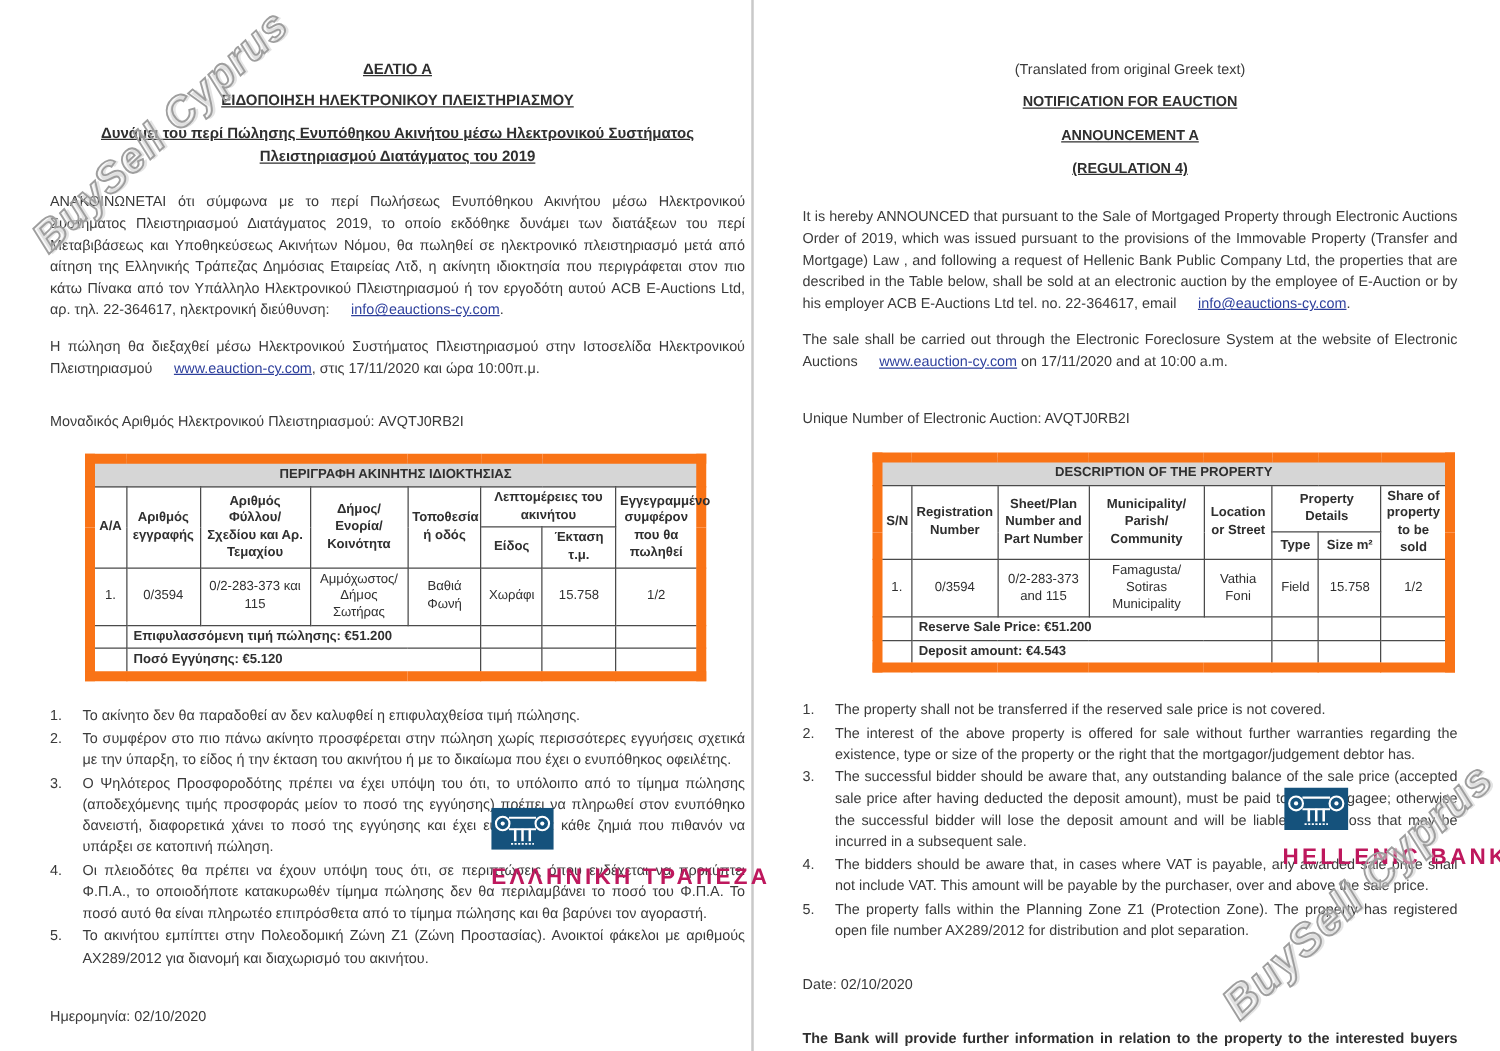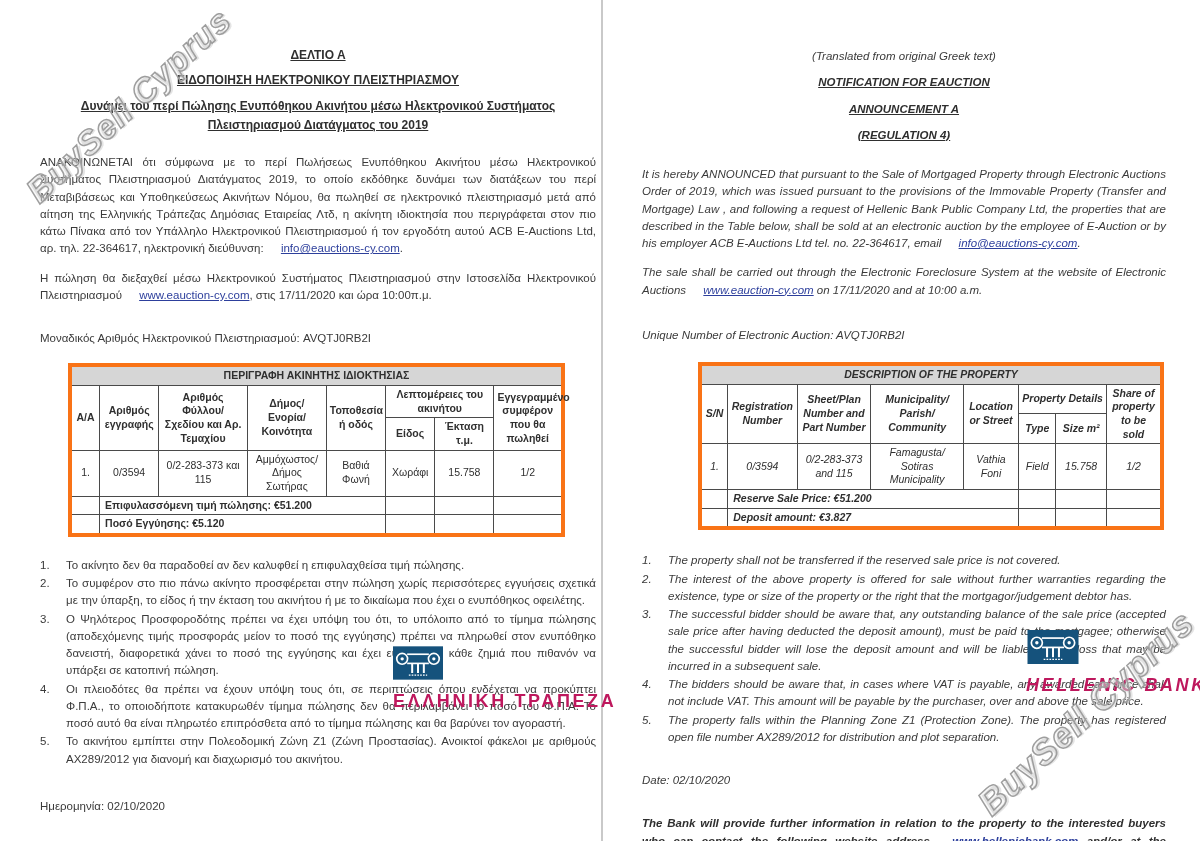--- a/index.html
+++ b/index.html
@@ -3,35 +3,35 @@
 <meta charset="utf-8">
 <style>
   html,body{margin:0;padding:0;}
   body{
     width:1200px;height:841px;background:#ffffff;position:relative;overflow:hidden;
     font-family:"Liberation Sans", sans-serif;color:#3a3a3a;
   }
   .divider{position:absolute;left:601px;top:0;width:2px;height:841px;background:#c9c9c9;}
   .page{position:absolute;top:0;height:841px;font-size:11.5px;line-height:1.5;text-align:justify;}
   .page-left{left:40px;width:556px;}
-  .page-right{left:642px;width:524px;font-style:italic;}
+  .page-right{left:642px;width:524px;}
   .t1{margin:46px 0 0;font-weight:bold;text-decoration:underline;text-align:center;font-size:12px;color:#2f2f2f;}
   .t2{margin:7px 0 0;font-weight:bold;text-decoration:underline;text-align:center;font-size:12px;color:#2f2f2f;}
   .t3{margin:8px 14px 0;font-weight:bold;text-decoration:underline;text-align:center;font-size:12px;color:#2f2f2f;line-height:1.55;}
   .trans{margin:48px 0 0;text-align:center;font-size:11.5px;}
   .rt{margin:9px 0 0;font-weight:bold;text-decoration:underline;text-align:center;font-size:11.5px;color:#2f2f2f;}
 
   .para1{margin-top:20px;}
   .para2{margin-top:12px;}
   .unique{margin-top:26px;text-align:left;}
   a.lnk{color:#2d3f9c;text-decoration:underline;cursor:pointer;margin-left:14px;}
 
   table.prop{border-collapse:collapse;font-size:10.5px;line-height:1.3;color:#2f2f2f;table-layout:fixed;}
   table.prop td,table.prop th{border:1px solid #4a4a4a;padding:2px 3px;text-align:center;vertical-align:middle;}
-  table.prop{border:4px solid #f97316;}
+  table.prop{border:8px solid #f97316;}
   table.prop .ttl{background:#d6d6d6;font-weight:bold;}
   table.prop th{font-weight:bold;}
   table.prop .price{text-align:left;font-weight:bold;padding-left:5px;}
   .tbl-left{margin:16px 0 0 28px;width:497px;}
   .tbl-right{margin:18px 0 0 56px;width:466px;}
 
   .notes{margin-top:20px;}
   .note{display:flex;margin-top:1px;}
   .note .n{width:16px;flex:0 0 16px;}
   .note .gap{width:10px;flex:0 0 10px;}
@@ -230,21 +230,21 @@
     </tr>
     <tr>
       <td></td>
       <td class="price" colspan="4">Reserve Sale Price: €51.200</td>
       <td></td>
           <td></td>
           <td></td>
     </tr>
     <tr>
       <td></td>
-      <td class="price" colspan="4">Deposit amount: €3.827</td>
+      <td class="price" colspan="4">Deposit amount: €4.543</td>
       <td></td>
           <td></td>
           <td></td>
     </tr>
   </tbody>
     </table>
 
   <div class="notes" style="margin-top:22px;">
     <div class="note">
         <span class="n">1.</span>

